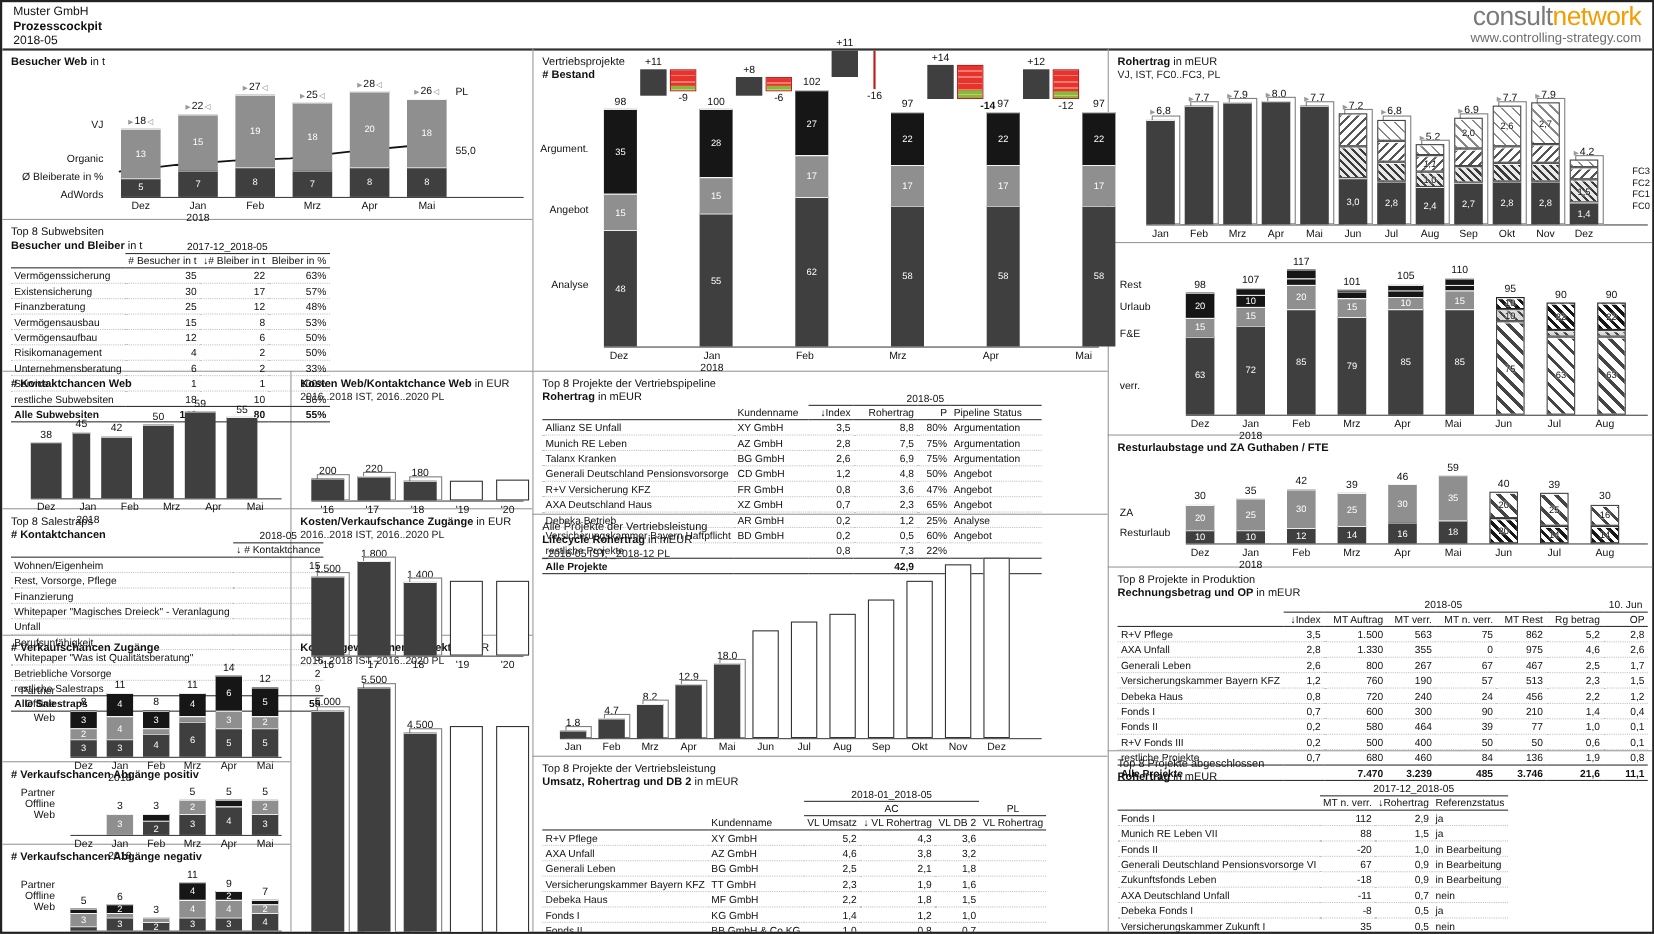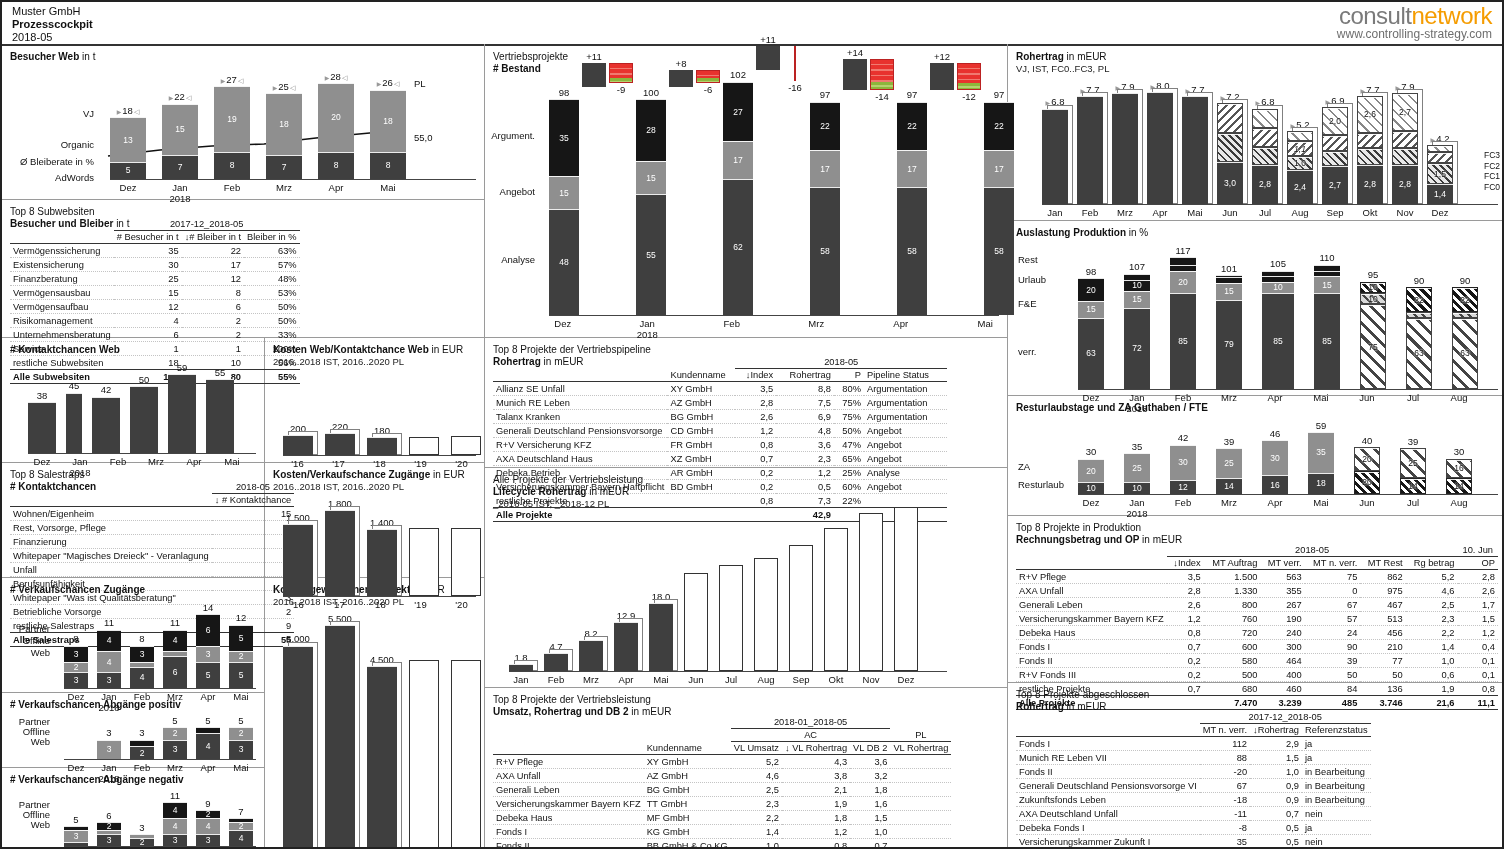--- a/index.html
+++ b/index.html
@@ -1022,21 +1022,21 @@
             </div>
           </div>
           <div class="col" style="width: 24px; margin-right: 3px;">
             <div class="wlab">+14</div>
             <div class="wsq" style="height: 30.8px; margin-bottom: 225.4px;"></div>
           </div>
           <div class="col" style="width: 24px; margin-right: 3px; position: relative;">
             <div class="wout" style="height: 30.8px; margin-bottom: 225.4px;">
               <div class="wgrn" style="height: 6.16px;"></div>
             </div>
-            <div class="wlab" style="position: absolute; left: 0px; width: 100%; bottom: 212.4px;">-14</div>
+            <div class="wlab" style="position: absolute; left: 16px; width: 100%; bottom: 212.4px; font-weight: bold;">-14</div>
           </div>
           <div class="col" style="width: 30px; margin-right: 3px;">
             <div class="tot">
               <span class="tv">97</span>
             </div>
             <div class="stack" style="height: 213.4px;">
               <div class="segwrap">
                 <div class="seg c-black" style="height: 48.4px;">22</div>
                 <div class="seg c-gray" style="height: 37.4px;">17</div>
                 <div class="seg c-dark" style="height: 127.6px;">58</div>
@@ -1651,21 +1651,20 @@
             <div class="cl">Nov</div>
           </div>
           <div class="cat" style="width: 26px; margin-right: 0px;">
             <div class="cl">Dez</div>
           </div>
         </div>
       </div>
   </div>
 
   <div class="panel" style="left:1006px;top:220px;width:498px;height:173px">
-    <div class="pt"><span class="b">Auslastung Produktion</span><span> in %</span></div>
     <div class="sidelab" style="left:10px;top:32px">Rest</div>
     <div class="sidelab" style="left:10px;top:52px">Urlaub</div>
     <div class="sidelab" style="left:10px;top:76px">F&amp;E</div>
     <div class="sidelab" style="left:10px;top:124px">verr.</div>
     <div class="chart" style="margin-left:62px;margin-top:2px">
         <div class="plot" style="height: 148px;">
           <div class="col" style="width: 26px; margin-right: 20px;">
             <div class="tot">
               <span class="tv">98</span>
             </div>

